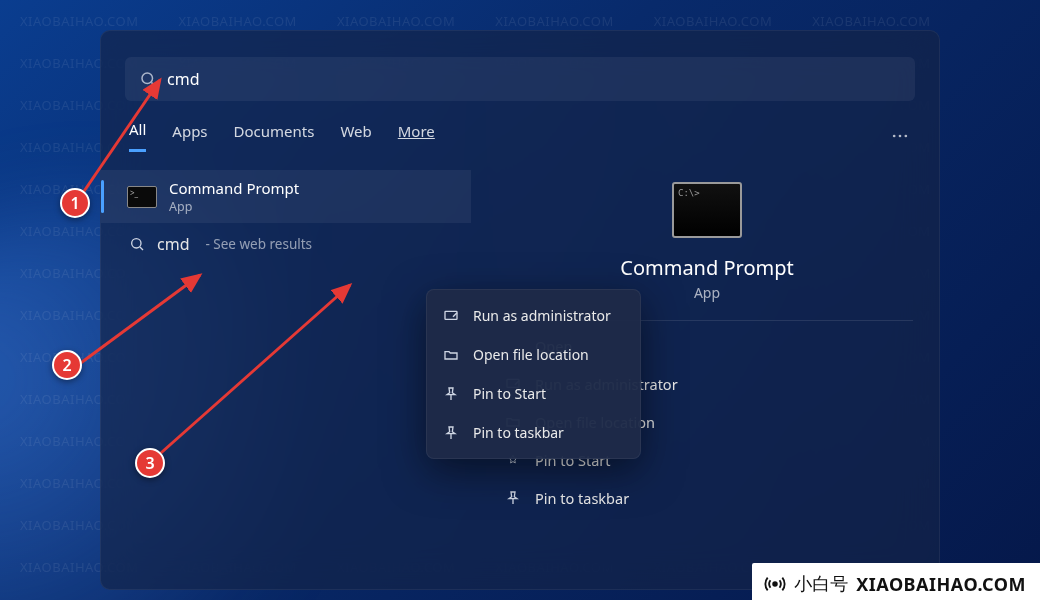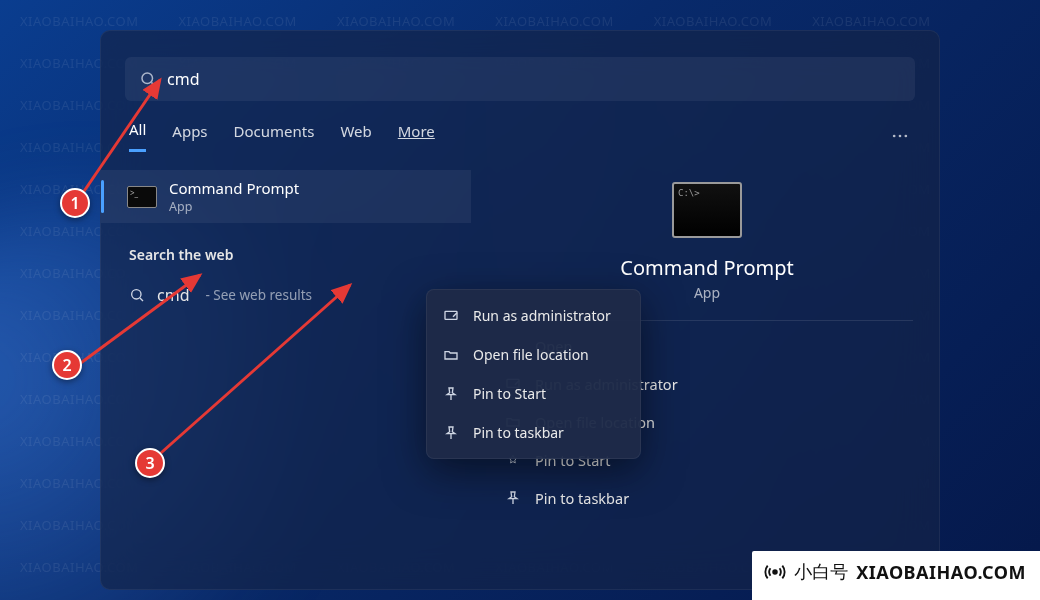--- a/index.html
+++ b/index.html
@@ -103,21 +103,21 @@
   }
   .badge {
     position: absolute; width: 30px; height: 30px; border-radius: 50%;
     background: #e53935; color: #fff; font-size: 16px; font-weight: 600;
     display: flex; align-items: center; justify-content: center;
     border: 2px solid #fff; box-shadow: 0 2px 6px rgba(0,0,0,.4);
   }
   svg.arrow { position: absolute; pointer-events: none; }
   .footer-brand {
     position: absolute; bottom: 0; right: 0;
-    background: #fff; padding: 8px 14px 16px 12px;
+    background: #fff; padding: 8px 14px 4px 12px;
     display: flex; align-items: center; gap: 8px;
     font-size: 18px; color: #111; border-top-left-radius: 2px;
   }
   .footer-brand .domain { font-weight: 700; letter-spacing: .5px; }
 </style>
 </head>
 <body>
 
 <div class="desktop-accent"></div>
 
@@ -256,21 +256,20 @@
     <div class="left">
 
       <div class="result-item best">
         <div class="app-icon"></div>
         <div class="result-texts">
           <div class="title">Command Prompt</div>
           <div class="sub">App</div>
         </div>
       </div>
 
-      <div class="section-label" style="margin-top:14px">Search the web</div>
 
       <div class="web-item">
         <svg width="16" height="16" viewBox="0 0 24 24" fill="none" stroke-width="2">
             <circle cx="11" cy="11" r="7"></circle>
             <line x1="21" y1="21" x2="16.5" y2="16.5"></line>
           </svg>
         <span>cmd</span>
         <span class="sub">- See web results</span>
       </div>
     </div>

